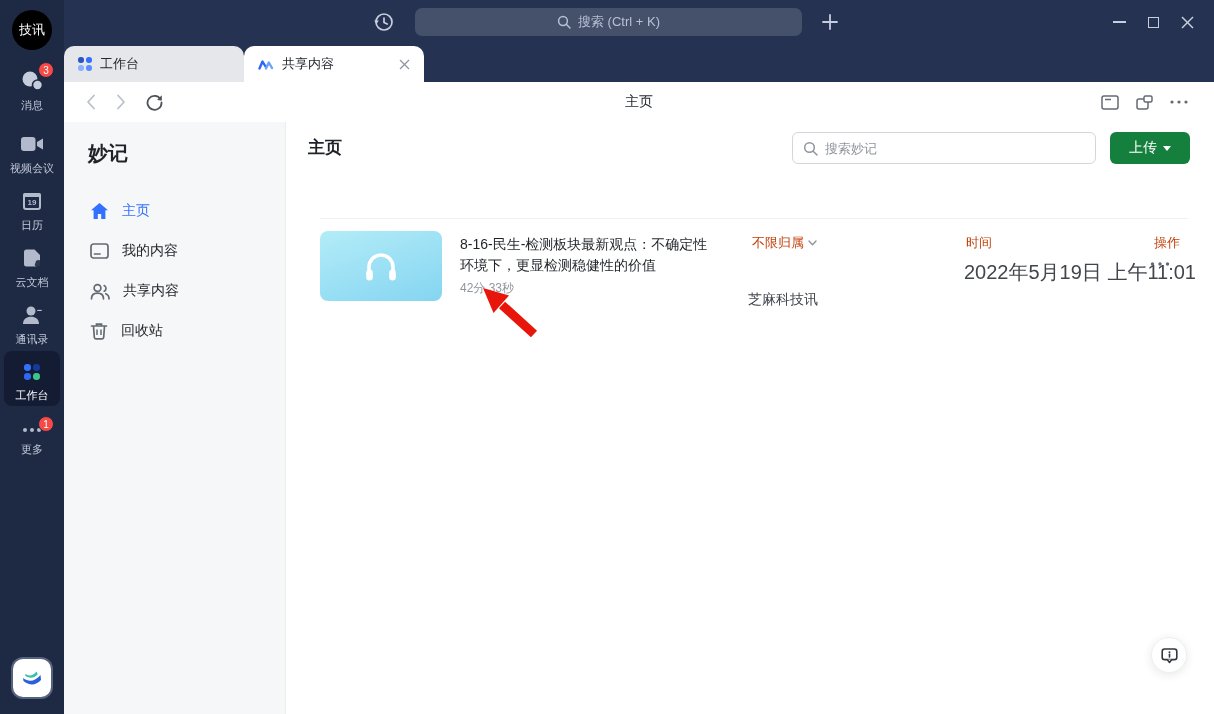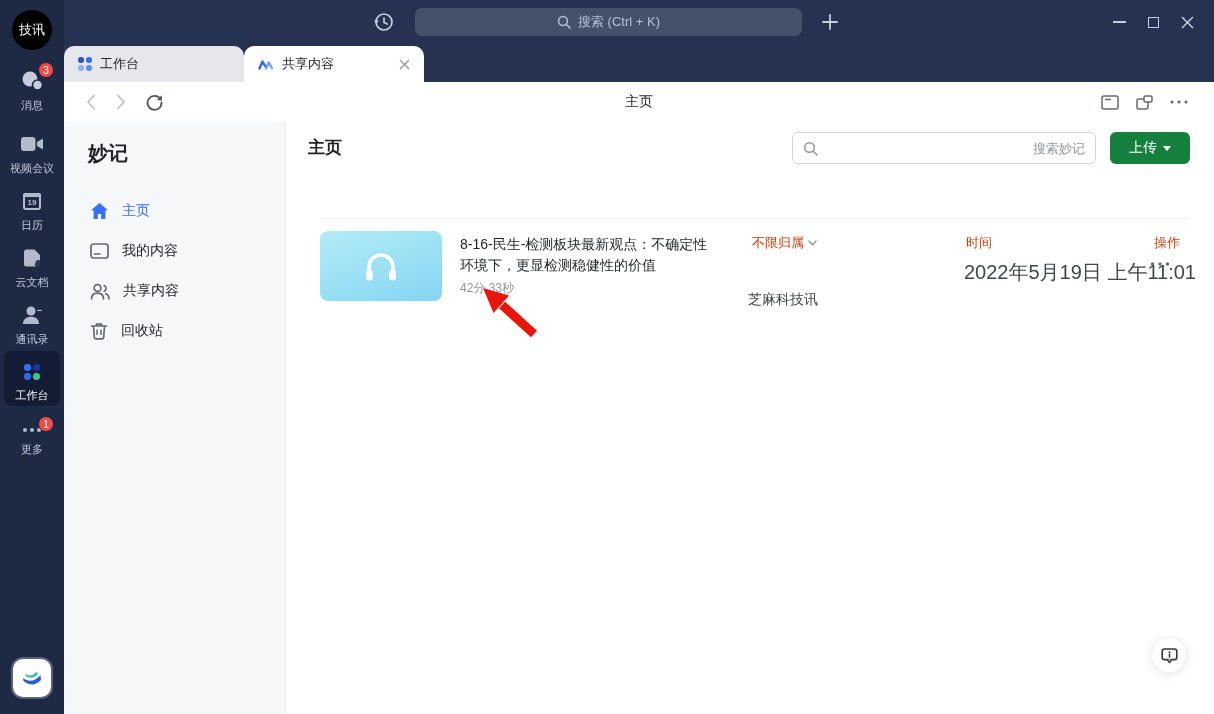--- a/index.html
+++ b/index.html
@@ -73,21 +73,21 @@
   .ms-item { position:absolute; left:0; width:222px; height:40px; display:flex; align-items:center;
     gap:13px; padding-left:26px; font-size:14px; color:#1f2329; cursor:pointer; }
   .ms-item.active { color:#3370ff; }
 
   .main { flex:1; background:#fff; position:relative; }
   .main-title { position:absolute; left:22px; top:14px; font-size:17px; font-weight:600; color:#1f2329; }
   .m-search { position:absolute; left:506px; top:10px; width:304px; height:32px;
     border:1px solid #d2d5da; border-radius:6px; display:flex; align-items:center;
     padding:0 10px; gap:7px; background:#fff; }
   .m-search input { border:0; outline:0; flex:1; font-size:13px; color:#1f2329;
-    font-family:inherit; background:transparent;text-align:right; }
+    font-family:inherit; background:transparent; }
   .m-search input::placeholder { color:#8f959e; }
   .upload-btn { position:absolute; left:824px; top:10px; width:80px; height:32px; background:#15803d;
     border:0; border-radius:6px; color:#fff; font-size:14px; display:flex; align-items:center;
     justify-content:center; gap:6px; cursor:pointer; font-family:inherit; }
   .caret-down { width:0; height:0; border-left:4px solid transparent; border-right:4px solid transparent;
     border-top:5px solid #fff; }
 
   .th { position:absolute; top:65px; font-size:13px; color:#c2410c; height:16px; display:flex;
     align-items:center; gap:4px;margin-top:48px; }
   .th-line { position:absolute; left:34px; right:26px; top:96px; height:1px; background:#eff0f2; }

